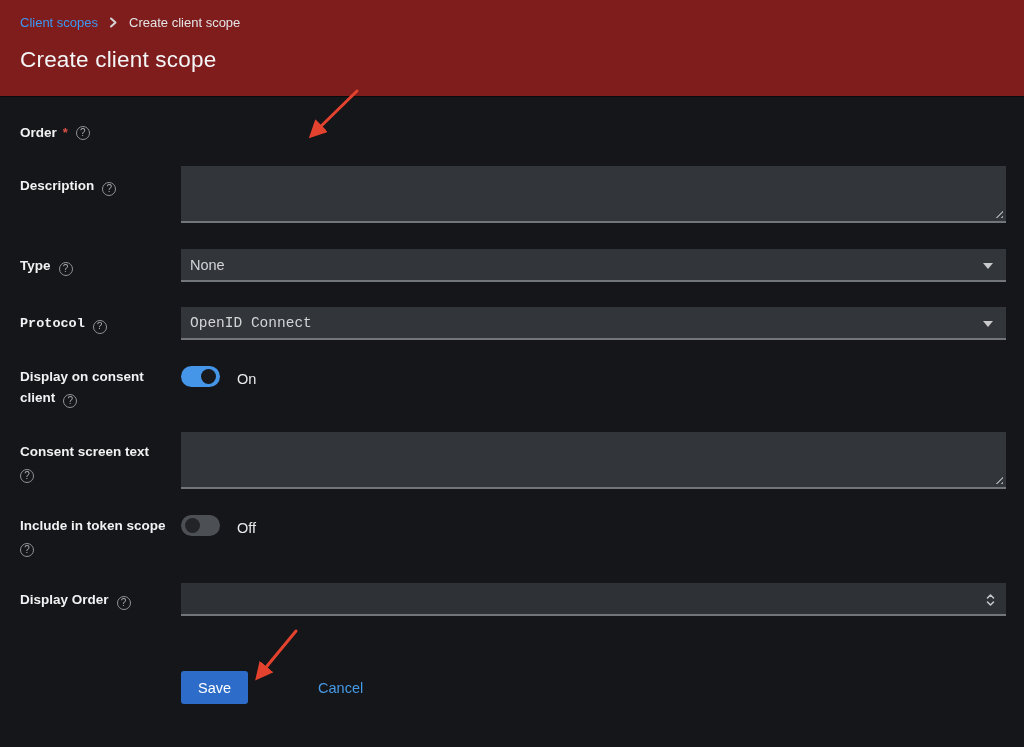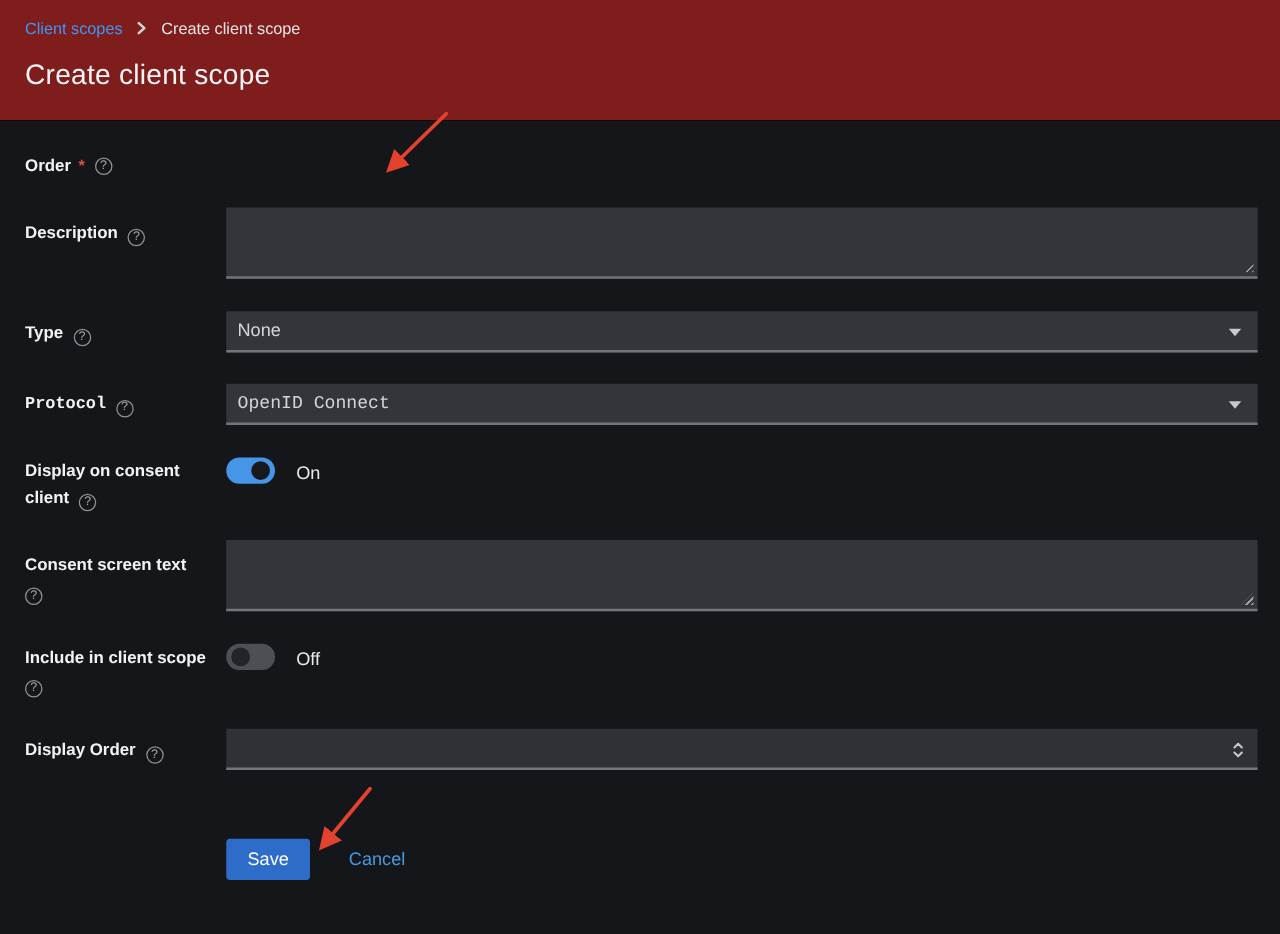--- a/index.html
+++ b/index.html
@@ -96,21 +96,21 @@
   .switch.off { background:#4c4f54; }
   .switch.off .knob { left:4px;  background:#222428; }
   .switch-label { margin-left:17px; color:#e8e9ea; font-size:14.5px; }
 
   .number-input { padding-right:30px; }
   .stepper {
     position:absolute; right:10px; top:50%; transform:translateY(-50%);
     display:flex; flex-direction:column; align-items:center; cursor:pointer;
   }
 
-  .actions { display:flex; align-items:center; }
+  .actions { display:flex; align-items:center;gap:39px; }
   .save-btn {
     height:33px; padding:0 17px;
     background:#2d6dc9; color:#ffffff; border:none; border-radius:3px;
     font-size:14.5px; font-family:"Liberation Sans", sans-serif; cursor:pointer;
   }
   .cancel-link {
     margin-left:31px; color:#459ae6; font-size:14.5px; text-decoration:none; cursor:pointer;
   }
 
   .annotation-overlay {
@@ -211,21 +211,21 @@
         <span class="help-icon help-block">?</span>
       </div>
       <div class="field-col">
         <textarea class="textarea-input" style=""></textarea>
         <div class="resize-grip"></div>
       </div>
     </div>
 
     <div class="row row-toggle mb-toggle2">
       <div class="label-col">
-        <span>Include in client scope</span>
+        <span>Include in token scope</span>
         <br>
         <span class="help-icon help-block">?</span>
       </div>
       <div class="field-col">
         <div class="toggle-wrap">
           <div class="switch off">
             <div class="knob"></div>
           </div>
           <span class="switch-label">Off</span>
         </div>

